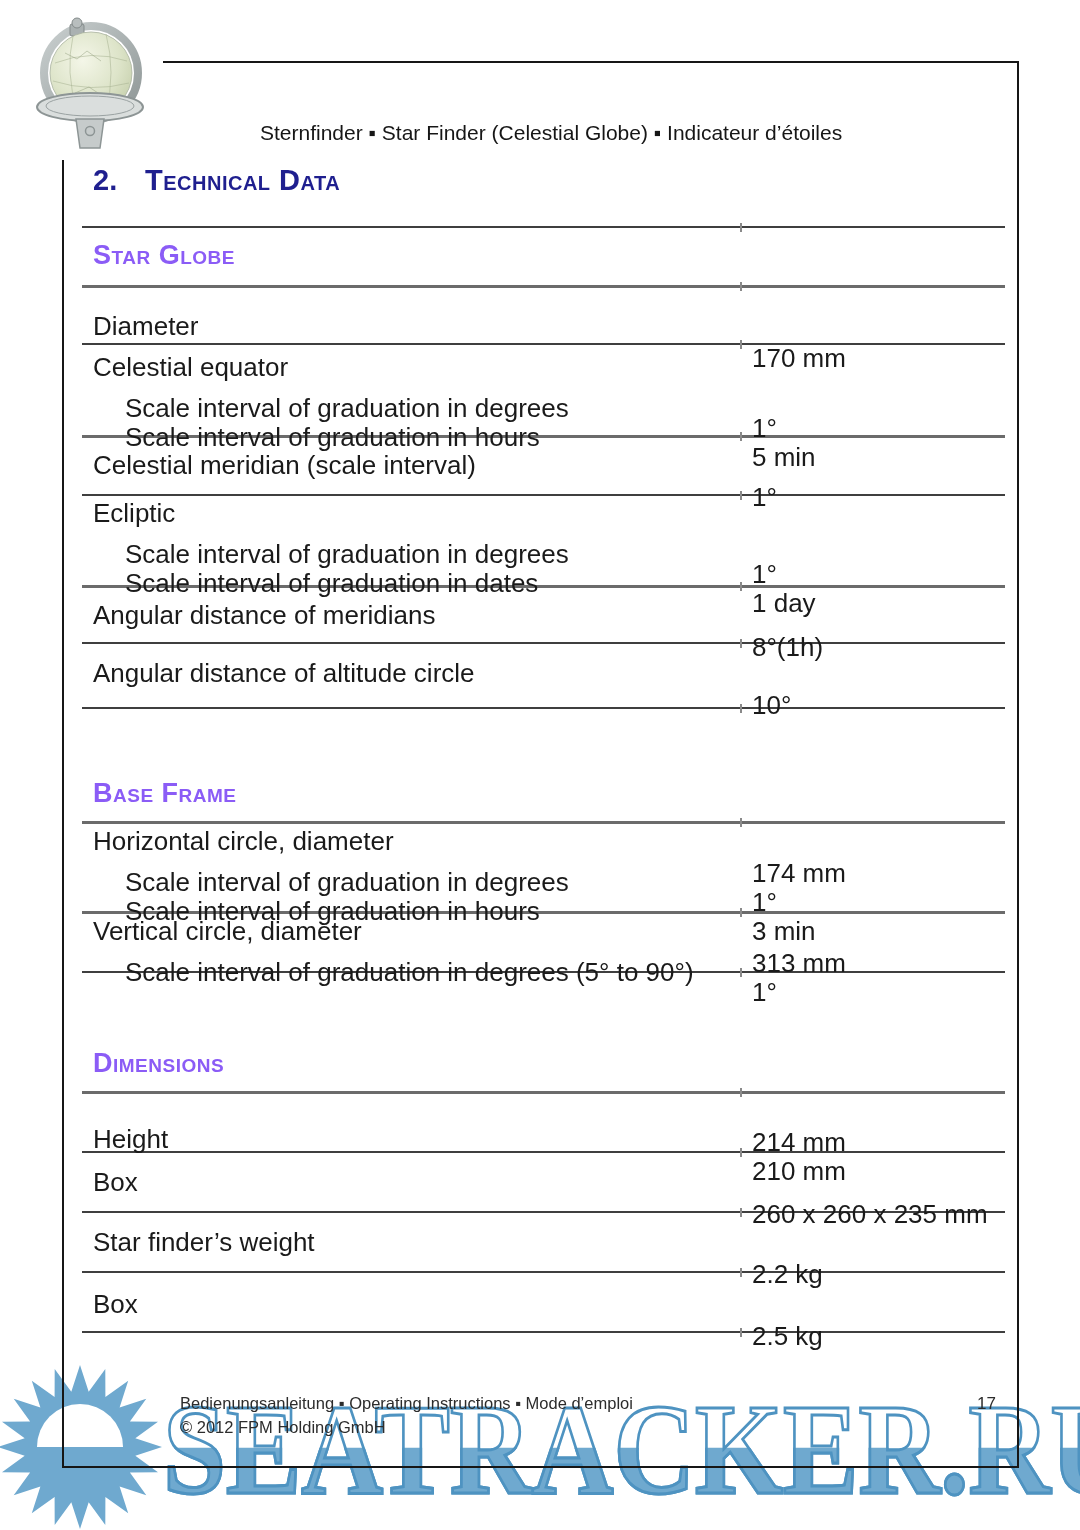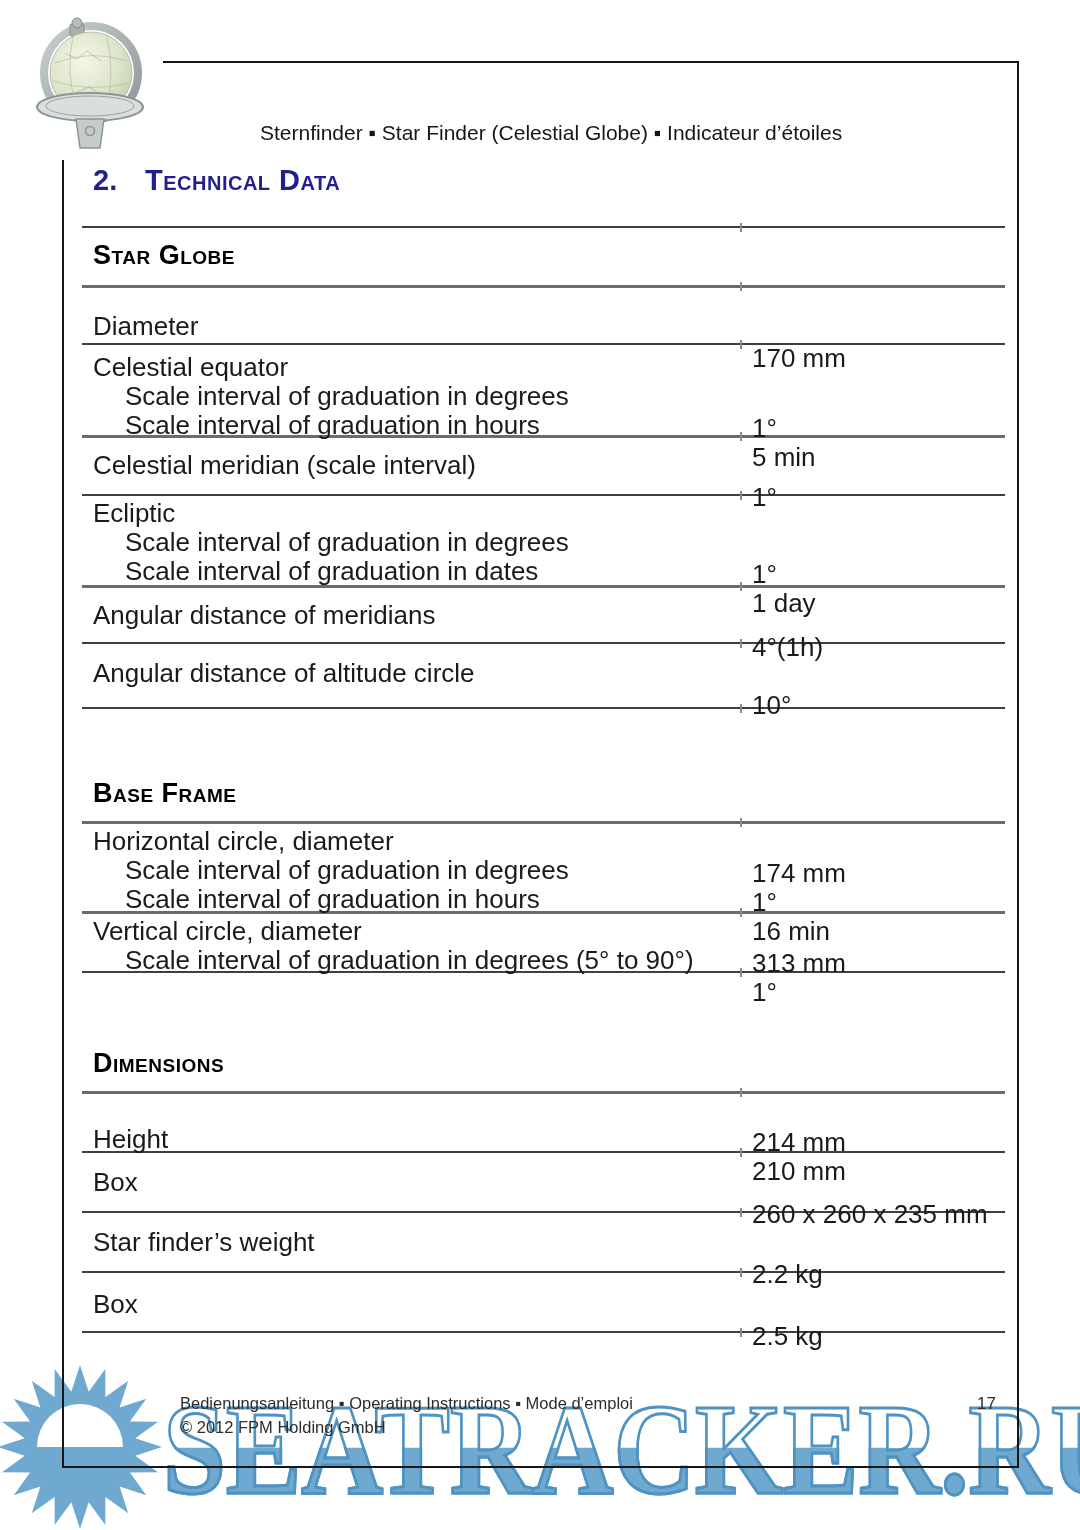--- a/index.html
+++ b/index.html
@@ -19,24 +19,24 @@
   #doc-title{position:absolute;left:93px;top:164px;z-index:3;color:var(--accent,#1f1f8f);
     font-weight:bold;font-size:29px;}
   #doc-title .num{display:inline-block;width:52px;}
   #doc-title .cap{font-variant-caps:small-caps;letter-spacing:.5px;}
   
   .hline{position:absolute;left:82px;width:923px;height:2px;background:#3f3f3f;z-index:2;}
   .hline.thick{height:3px;background:#6b6b6b;}
   .hline::before{content:"";position:absolute;left:658px;top:-3px;width:2px;height:9px;background:#8a8a8a;}
   
   .sec-heading{position:absolute;left:93px;z-index:3;font-weight:bold;font-size:27px;
-    font-variant-caps:small-caps;letter-spacing:.5px;color:#000000;}
+    font-variant-caps:small-caps;letter-spacing:.5px;color:#8b5cf6;}
   .row{position:absolute;left:0;top:0;width:1005px;height:30px;z-index:3;font-size:26px;}
   .row .lbl{position:absolute;left:93px;white-space:nowrap;}
-  .row.indent .lbl{left:125px;}
+  .row.indent .lbl{left:125px;margin-top:12px;}
   .row .val{position:absolute;left:752px;white-space:nowrap;margin-top:32px;}
   
   .footer-text{position:absolute;left:180px;font-size:16.5px;color:#2c2c2c;z-index:4;white-space:nowrap;}
   #page-number{position:absolute;left:977px;top:1394px;font-size:17px;color:#2c2c2c;z-index:4;}
   
   #watermark{position:absolute;left:0;top:0;width:1080px;height:1530px;z-index:1;pointer-events:none;}
   .wm-text{position:absolute;left:163px;top:1384px;font-family:"Liberation Serif", serif;
     font-weight:bold;font-size:130px;line-height:1;white-space:nowrap;
     transform:scaleX(0.87);transform-origin:left top;}
   .wm-text.outline{color:transparent;-webkit-text-stroke:3px var(--wm-stroke,#4e93c1);}
@@ -135,21 +135,21 @@
     <span class="val">1°</span>
   </div>
   <div class="row indent" style="top:556px">
     <span class="lbl">Scale interval of graduation in dates</span>
     <span class="val">1 day</span>
   </div>
   <div class="hline thick" style="top:585px"></div>
 
   <div class="row" style="top:600px">
     <span class="lbl">Angular distance of meridians</span>
-    <span class="val">4°(1h)</span>
+    <span class="val">8°(1h)</span>
   </div>
   <div class="hline" style="top:642px"></div>
 
   <div class="row" style="top:658px">
     <span class="lbl">Angular distance of altitude circle</span>
     <span class="val">10°</span>
   </div>
   <div class="hline" style="top:707px"></div>
 
   <div class="sec-heading" style="top:778px">Base Frame</div>
@@ -158,21 +158,21 @@
   <div class="row" style="top:826px">
     <span class="lbl">Horizontal circle, diameter</span>
     <span class="val">174 mm</span>
   </div>
   <div class="row indent" style="top:855px">
     <span class="lbl">Scale interval of graduation in degrees</span>
     <span class="val">1°</span>
   </div>
   <div class="row indent" style="top:884px">
     <span class="lbl">Scale interval of graduation in hours</span>
-    <span class="val">16 min</span>
+    <span class="val">3 min</span>
   </div>
   <div class="hline thick" style="top:911px"></div>
 
   <div class="row" style="top:916px">
     <span class="lbl">Vertical circle, diameter</span>
     <span class="val">313 mm</span>
   </div>
   <div class="row indent" style="top:945px">
     <span class="lbl">Scale interval of graduation in degrees (5° to 90°)</span>
     <span class="val">1°</span>

